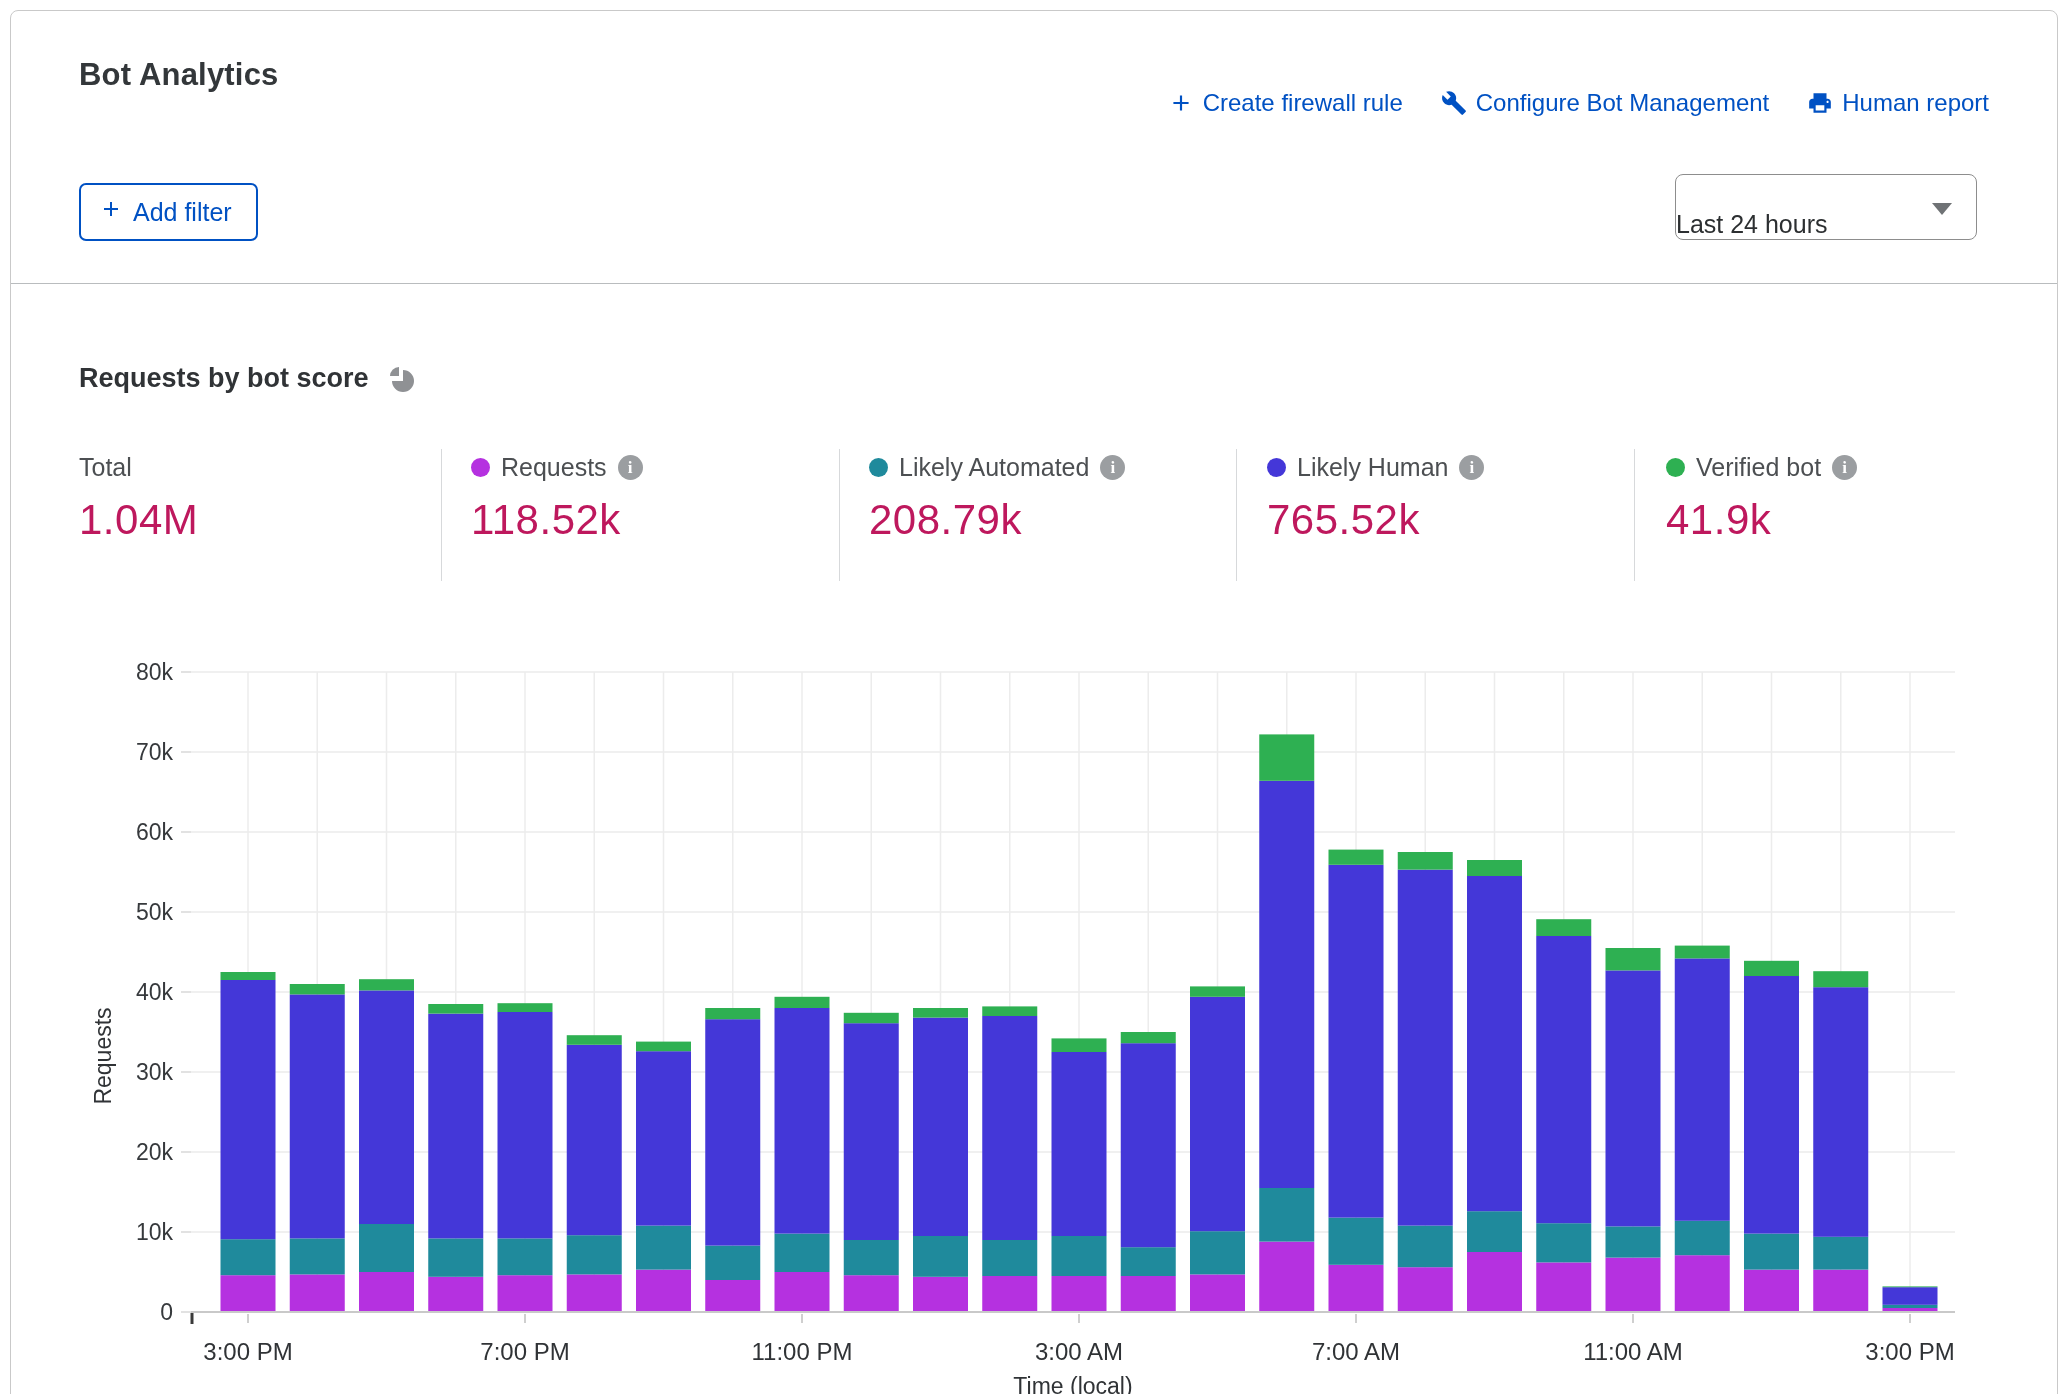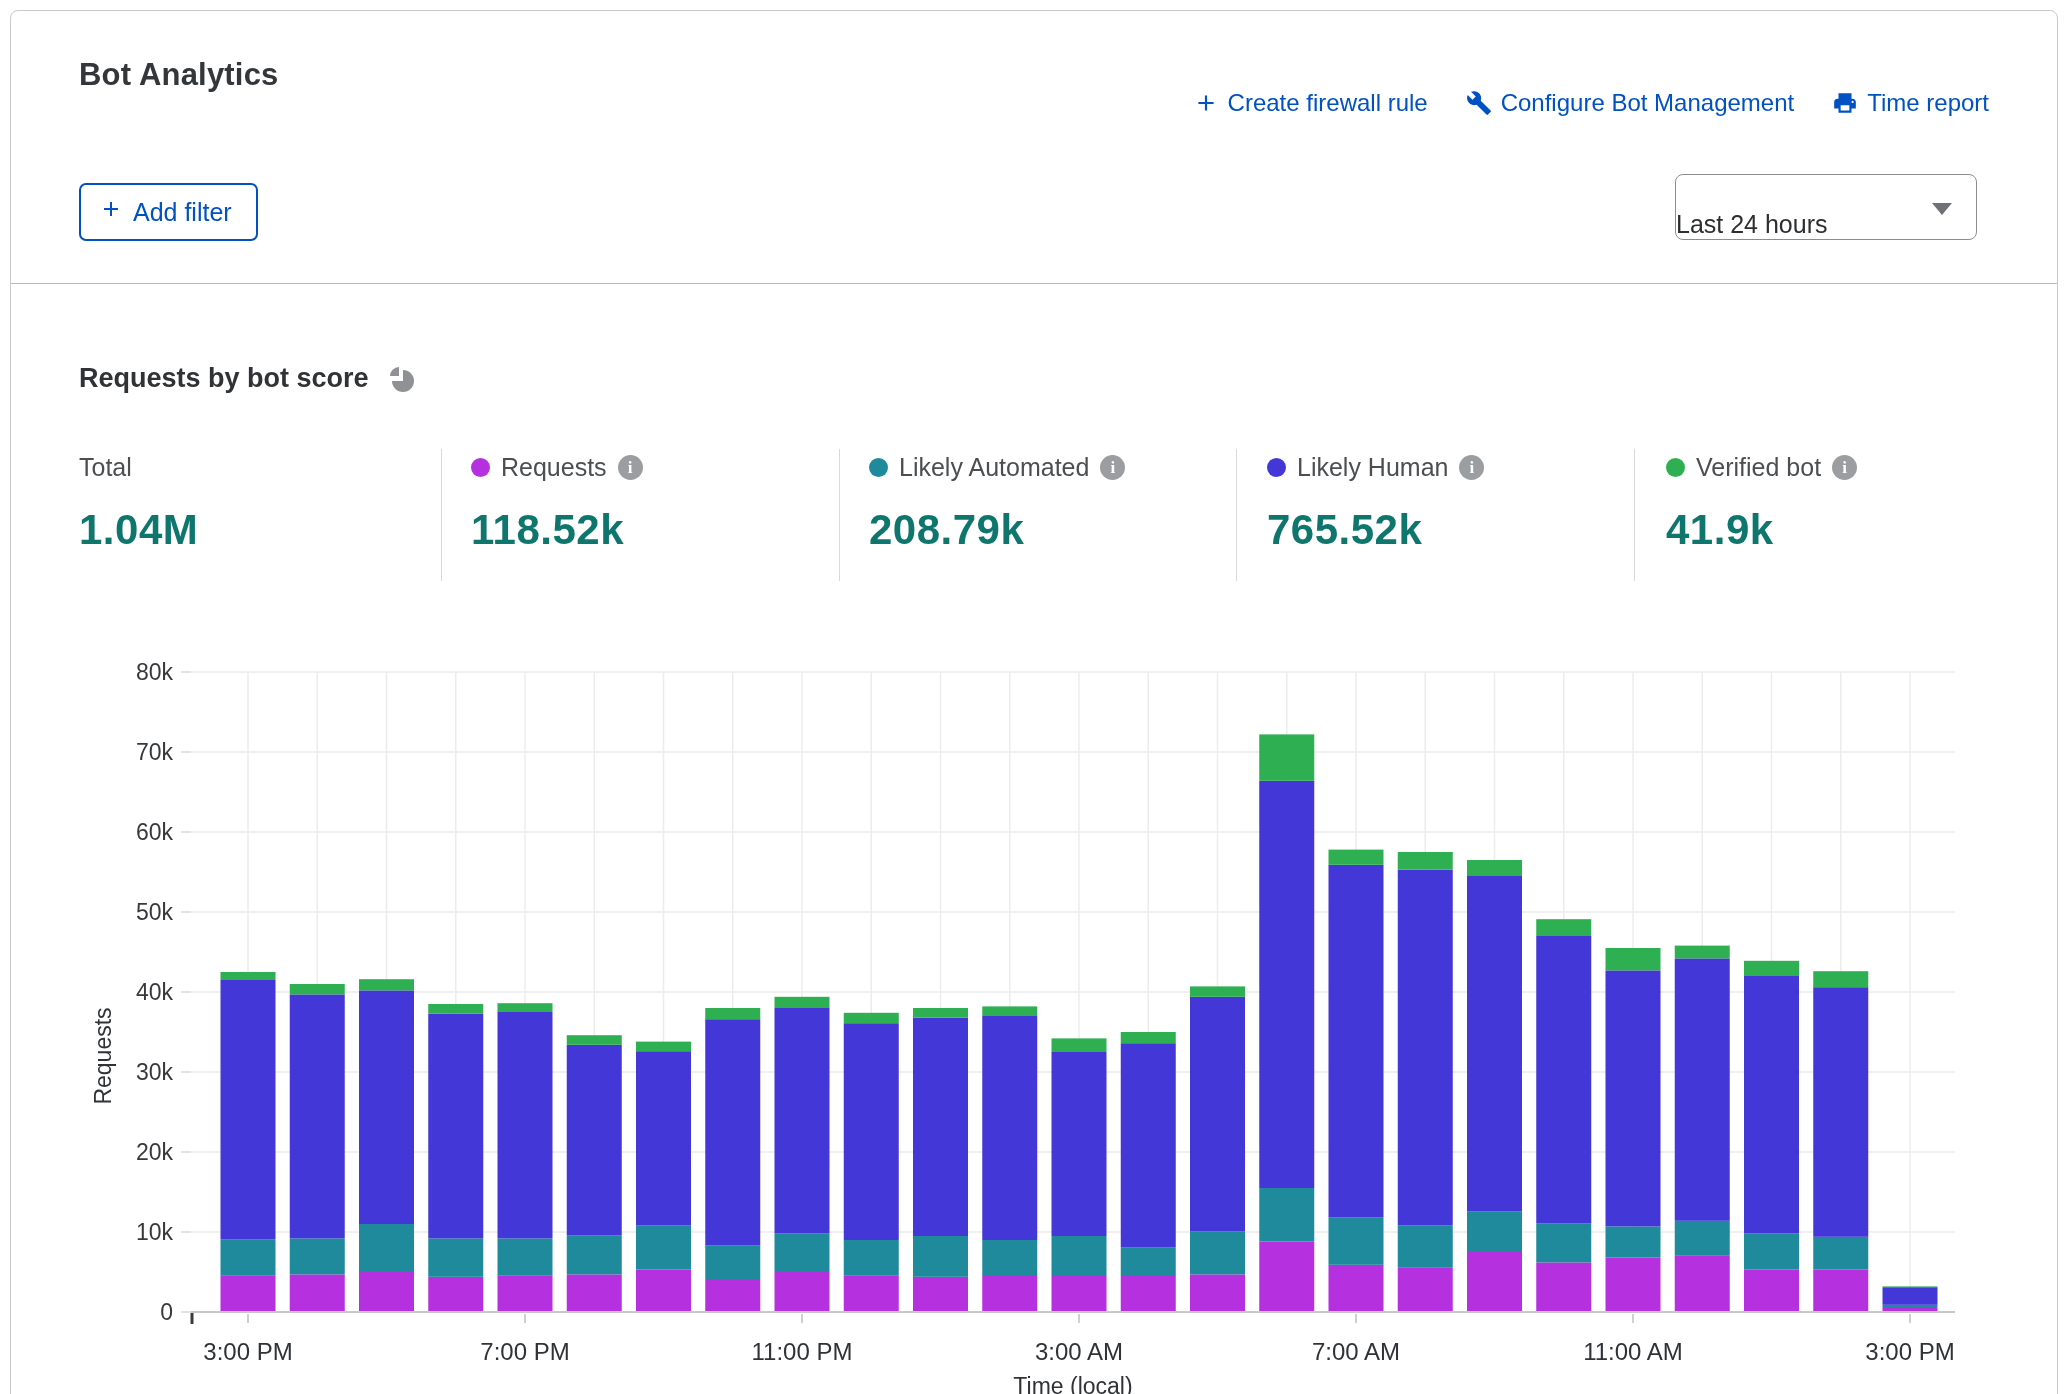--- a/index.html
+++ b/index.html
@@ -22,21 +22,21 @@
   .header-divider{position:absolute;left:0;top:272px;width:100%;border-top:1px solid #b9bcbe;}
   
   .section-title{position:absolute;left:68px;top:352px;font-size:27px;font-weight:700;color:#303336;display:flex;align-items:flex-start;gap:16px;}
   
   .stats{position:absolute;left:0;top:430px;width:100%;height:155px;}
   .stat{position:absolute;top:12px;}
   .stat-head{display:flex;align-items:center;gap:11px;font-size:25px;color:#4c4f52;}
   .dot{width:19px;height:19px;border-radius:50%;}
   .info{width:25px;height:25px;border-radius:50%;background:#9b9ea1;color:#fff;font-size:17px;font-weight:700;
     display:flex;align-items:center;justify-content:center;font-family:"Liberation Serif",serif;cursor:pointer;}
-  .stat-value{margin-top:24px;font-size:42px;font-weight:700;color:#0f766e;letter-spacing:.5px;}
+  .stat-value{margin-top:14px;font-size:42px;font-weight:400;color:#be185d;letter-spacing:.5px;}
   .stat-div{position:absolute;top:8px;height:132px;border-left:1px solid #d7d9db;}
   #chart-wrap{position:absolute;left:0;top:600px;width:2070px;height:794px;}
   text{font-family:"Liberation Sans",sans-serif;}
 </style>
 </head>
 <body>
 
 <div class="card">
 
   <div class="page-title">Bot Analytics</div>
@@ -57,21 +57,21 @@
           </svg>
         </span>
       <span>Configure Bot Management</span>
     </a>
     <a class="action-link">
       <span>
           <svg width="26" height="26" viewBox="0 0 24 24" fill="#0051c3">
             <path d="M19 8h-1V3H6v5H5c-1.66 0-3 1.34-3 3v6h4v4h12v-4h4v-6c0-1.66-1.34-3-3-3zm-3 11H8v-5h8v5zm3-7c-.55 0-1-.45-1-1s.45-1 1-1 1 .45 1 1-.45 1-1 1z"></path>
           </svg>
         </span>
-      <span>Time report</span>
+      <span>Human report</span>
     </a>
   </div>
 
   <button class="add-filter">
     <span><svg width="24" height="24" viewBox="0 0 24 24" fill="#0051c3">
           <path d="M19 13h-6v6h-2v-6H5v-2h6V5h2v6h6v2z"></path>
         </svg></span>
     <span>Add filter</span>
   </button>
 

